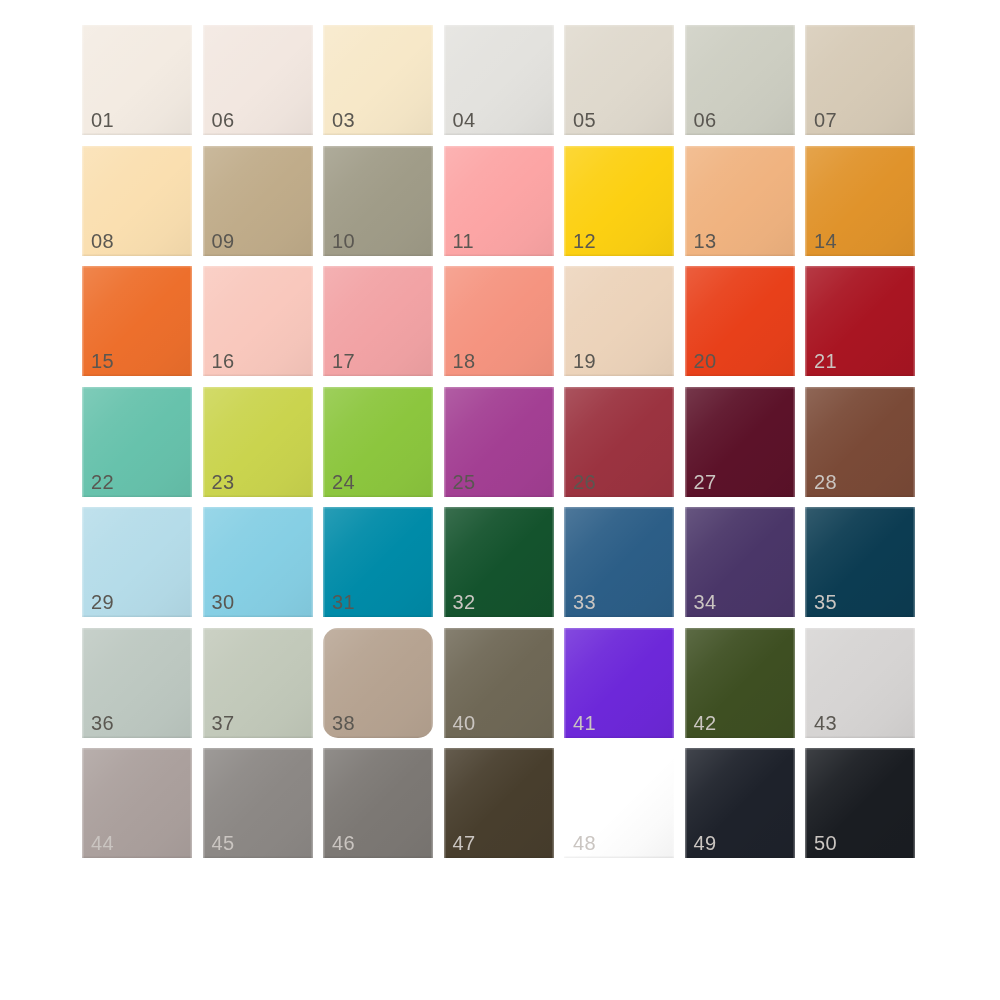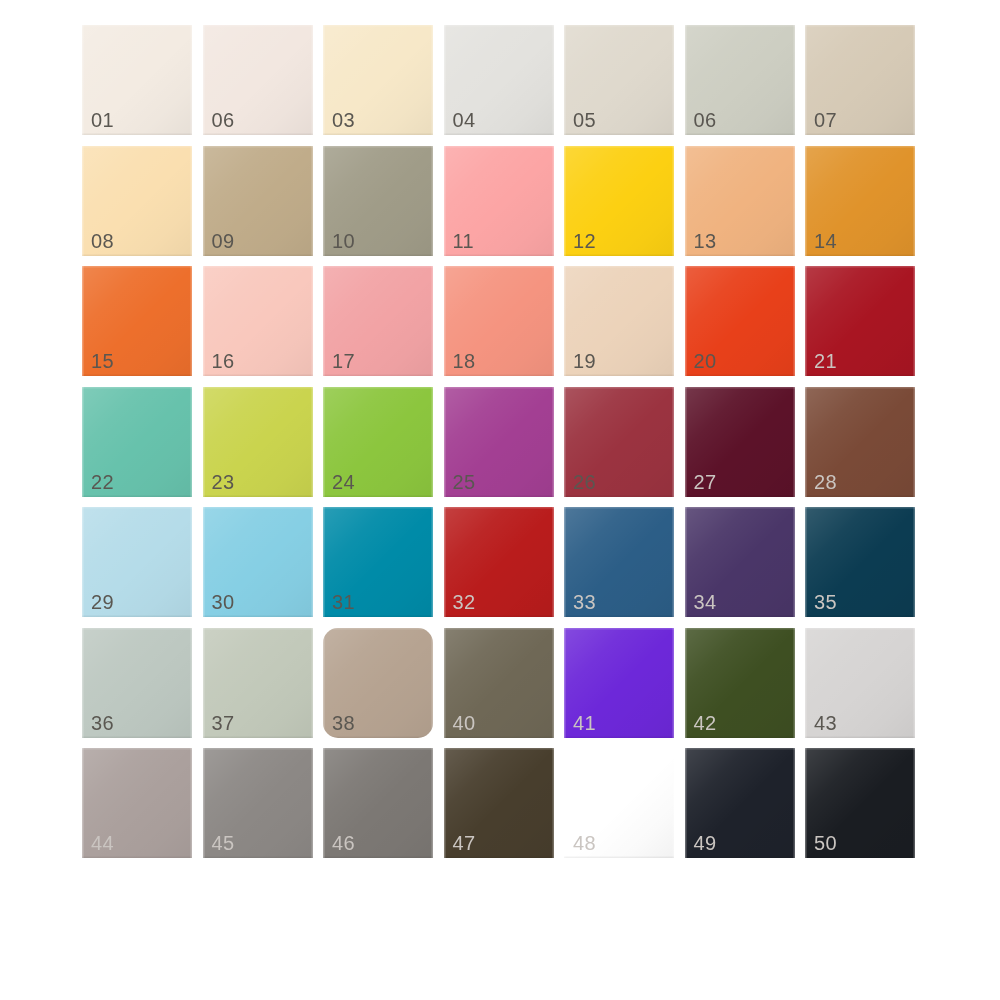--- a/index.html
+++ b/index.html
@@ -236,21 +236,21 @@
       <div class="swatch dark-label" style="background: rgb(134, 207, 228);">
         <span class="sheen"></span>
         <span class="edge"></span>
         <span class="label">30</span>
       </div>
       <div class="swatch dark-label" style="background: rgb(0, 139, 168);">
         <span class="sheen"></span>
         <span class="edge"></span>
         <span class="label">31</span>
       </div>
-      <div class="swatch light-label" style="background: #b91c1c; padding-left: 20px;">
+      <div class="swatch light-label" style="background: #14532d; padding-left: 20px;">
         <span class="sheen"></span>
         <span class="edge"></span>
         <span class="label">32</span>
       </div>
       <div class="swatch light-label" style="background: rgb(44, 94, 135);">
         <span class="sheen"></span>
         <span class="edge"></span>
         <span class="label">33</span>
       </div>
       <div class="swatch light-label" style="background: rgb(74, 54, 104);">

